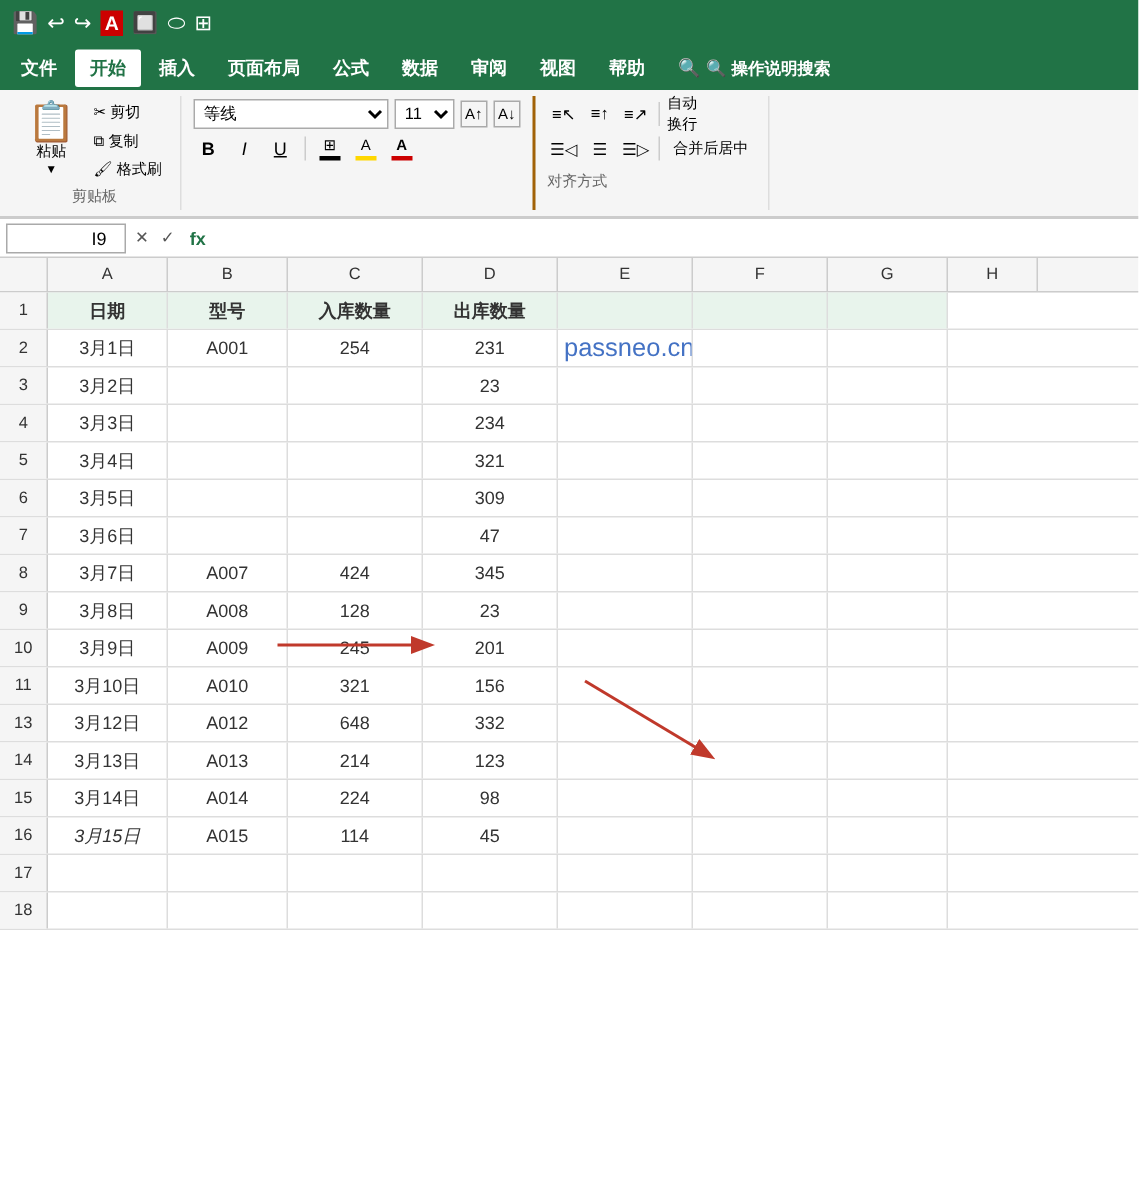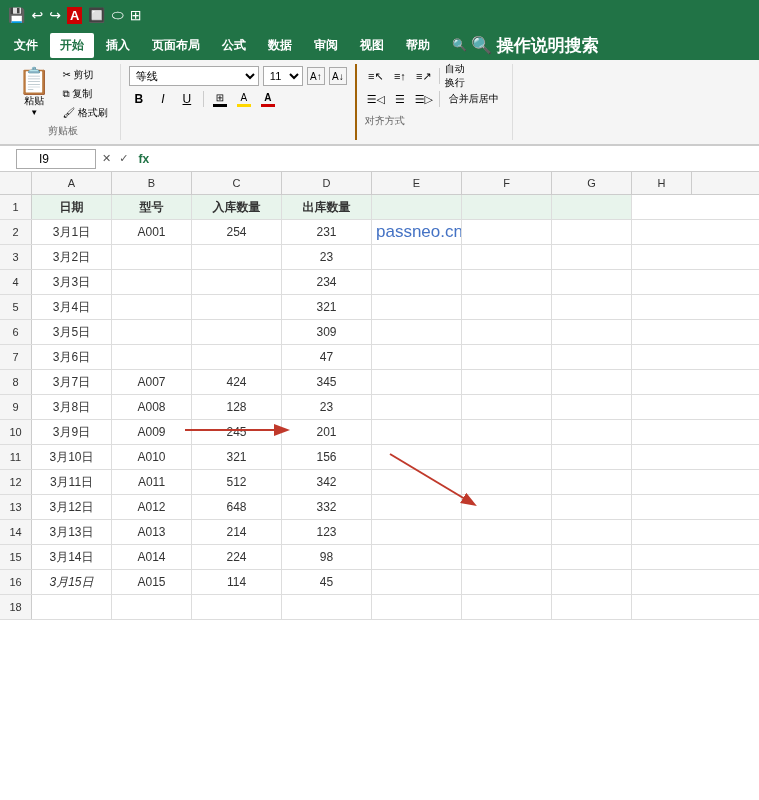--- a/index.html
+++ b/index.html
@@ -160,24 +160,23 @@
       border-bottom: 1px solid #ccc;
       display: flex;
       align-items: center;
       padding: 0 4px;
       gap: 4px;
     }
     .cell-ref {
       width: 80px;
       height: 20px;
       border: 1px solid #aaa;
-      text-align: left;
+      text-align: right;
       font-size: 12px;
-      padding: 0 22px;
-      margin-left: 12px;
+      padding: 0 12px;
     }
     .formula-input {
       flex: 1;
       height: 20px;
       border: none;
       outline: none;
       font-size: 12px;
       padding: 0 4px;
     }
 
@@ -279,21 +278,21 @@
   <span class="menu-item active">开始</span>
   <span class="menu-item">插入</span>
   <span class="menu-item">页面布局</span>
   <span class="menu-item">公式</span>
   <span class="menu-item">数据</span>
   <span class="menu-item">审阅</span>
   <span class="menu-item">视图</span>
   <span class="menu-item">帮助</span>
   <span class="menu-item" style="display:flex;align-items:center;gap:4px;">
     <span style="font-size:12px;">🔍</span>
-    <span style="font-size:17px;">🔍 操作说明搜索</span>
+    <span style="font-size:11px;">🔍 操作说明搜索</span>
   </span>
 </div>
 
 <div id="ribbon" style="background:#f5f5f5;border-bottom:2px solid #ccc;padding:4px 6px;display:flex;align-items:stretch;gap:0;">
 
   <div class="clipboard-area">
     <div style="display:flex;align-items:flex-start;gap:4px;flex:1;">
       <div class="paste-btn">
         <span style="font-size:26px;line-height:1;">📋</span>
         <span style="font-size:10px;">粘贴</span>
@@ -498,30 +497,20 @@
         <div class="row-header">11</div>
         <div class="grid-cell" style="width: 80px; min-width: 80px; justify-content: center;">3月10日</div>
         <div class="grid-cell" style="width: 80px; min-width: 80px; justify-content: center;">A010</div>
         <div class="grid-cell" style="width: 90px; min-width: 90px; justify-content: center;">321</div>
         <div class="grid-cell" style="width: 90px; min-width: 90px; justify-content: center;">156</div>
         <div class="grid-cell" style="width: 90px; min-width: 90px;"></div>
         <div class="grid-cell" style="width: 90px; min-width: 90px;"></div>
         <div class="grid-cell" style="width: 80px; min-width: 80px;"></div>
       </div>
       <div class="grid-row">
-        <div class="row-header">12</div>
-        <div class="grid-cell" style="width: 80px; min-width: 80px; justify-content: center;">3月11日</div>
-        <div class="grid-cell" style="width: 80px; min-width: 80px; justify-content: center;">A011</div>
-        <div class="grid-cell" style="width: 90px; min-width: 90px; justify-content: center;">512</div>
-        <div class="grid-cell" style="width: 90px; min-width: 90px; justify-content: center;">342</div>
-        <div class="grid-cell" style="width: 90px; min-width: 90px;"></div>
-        <div class="grid-cell" style="width: 90px; min-width: 90px;"></div>
-        <div class="grid-cell" style="width: 80px; min-width: 80px;"></div>
-      </div>
-      <div class="grid-row">
         <div class="row-header">13</div>
         <div class="grid-cell" style="width: 80px; min-width: 80px; justify-content: center;">3月12日</div>
         <div class="grid-cell" style="width: 80px; min-width: 80px; justify-content: center;">A012</div>
         <div class="grid-cell" style="width: 90px; min-width: 90px; justify-content: center;">648</div>
         <div class="grid-cell" style="width: 90px; min-width: 90px; justify-content: center;">332</div>
         <div class="grid-cell" style="width: 90px; min-width: 90px;"></div>
         <div class="grid-cell" style="width: 90px; min-width: 90px;"></div>
         <div class="grid-cell" style="width: 80px; min-width: 80px;"></div>
       </div>
       <div class="grid-row">
@@ -548,20 +537,30 @@
         <div class="row-header">16</div>
         <div class="grid-cell" style="width: 80px; min-width: 80px; justify-content: center; font-style: italic;">3月15日</div>
         <div class="grid-cell" style="width: 80px; min-width: 80px; justify-content: center;">A015</div>
         <div class="grid-cell" style="width: 90px; min-width: 90px; justify-content: center;">114</div>
         <div class="grid-cell" style="width: 90px; min-width: 90px; justify-content: center;">45</div>
         <div class="grid-cell" style="width: 90px; min-width: 90px;"></div>
         <div class="grid-cell" style="width: 90px; min-width: 90px;"></div>
         <div class="grid-cell" style="width: 80px; min-width: 80px;"></div>
       </div>
       <div class="grid-row">
+        <div class="row-header">17</div>
+        <div class="grid-cell" style="width: 80px; min-width: 80px; justify-content: center;"></div>
+        <div class="grid-cell" style="width: 80px; min-width: 80px; justify-content: center;"></div>
+        <div class="grid-cell" style="width: 90px; min-width: 90px; justify-content: center;"></div>
+        <div class="grid-cell" style="width: 90px; min-width: 90px; justify-content: center;"></div>
+        <div class="grid-cell" style="width: 90px; min-width: 90px;"></div>
+        <div class="grid-cell" style="width: 90px; min-width: 90px;"></div>
+        <div class="grid-cell" style="width: 80px; min-width: 80px;"></div>
+      </div>
+      <div class="grid-row">
         <div class="row-header">18</div>
         <div class="grid-cell" style="width: 80px; min-width: 80px; justify-content: center;"></div>
         <div class="grid-cell" style="width: 80px; min-width: 80px; justify-content: center;"></div>
         <div class="grid-cell" style="width: 90px; min-width: 90px; justify-content: center;"></div>
         <div class="grid-cell" style="width: 90px; min-width: 90px; justify-content: center;"></div>
         <div class="grid-cell" style="width: 90px; min-width: 90px;"></div>
         <div class="grid-cell" style="width: 90px; min-width: 90px;"></div>
         <div class="grid-cell" style="width: 80px; min-width: 80px;"></div>
       </div>
     </div>

